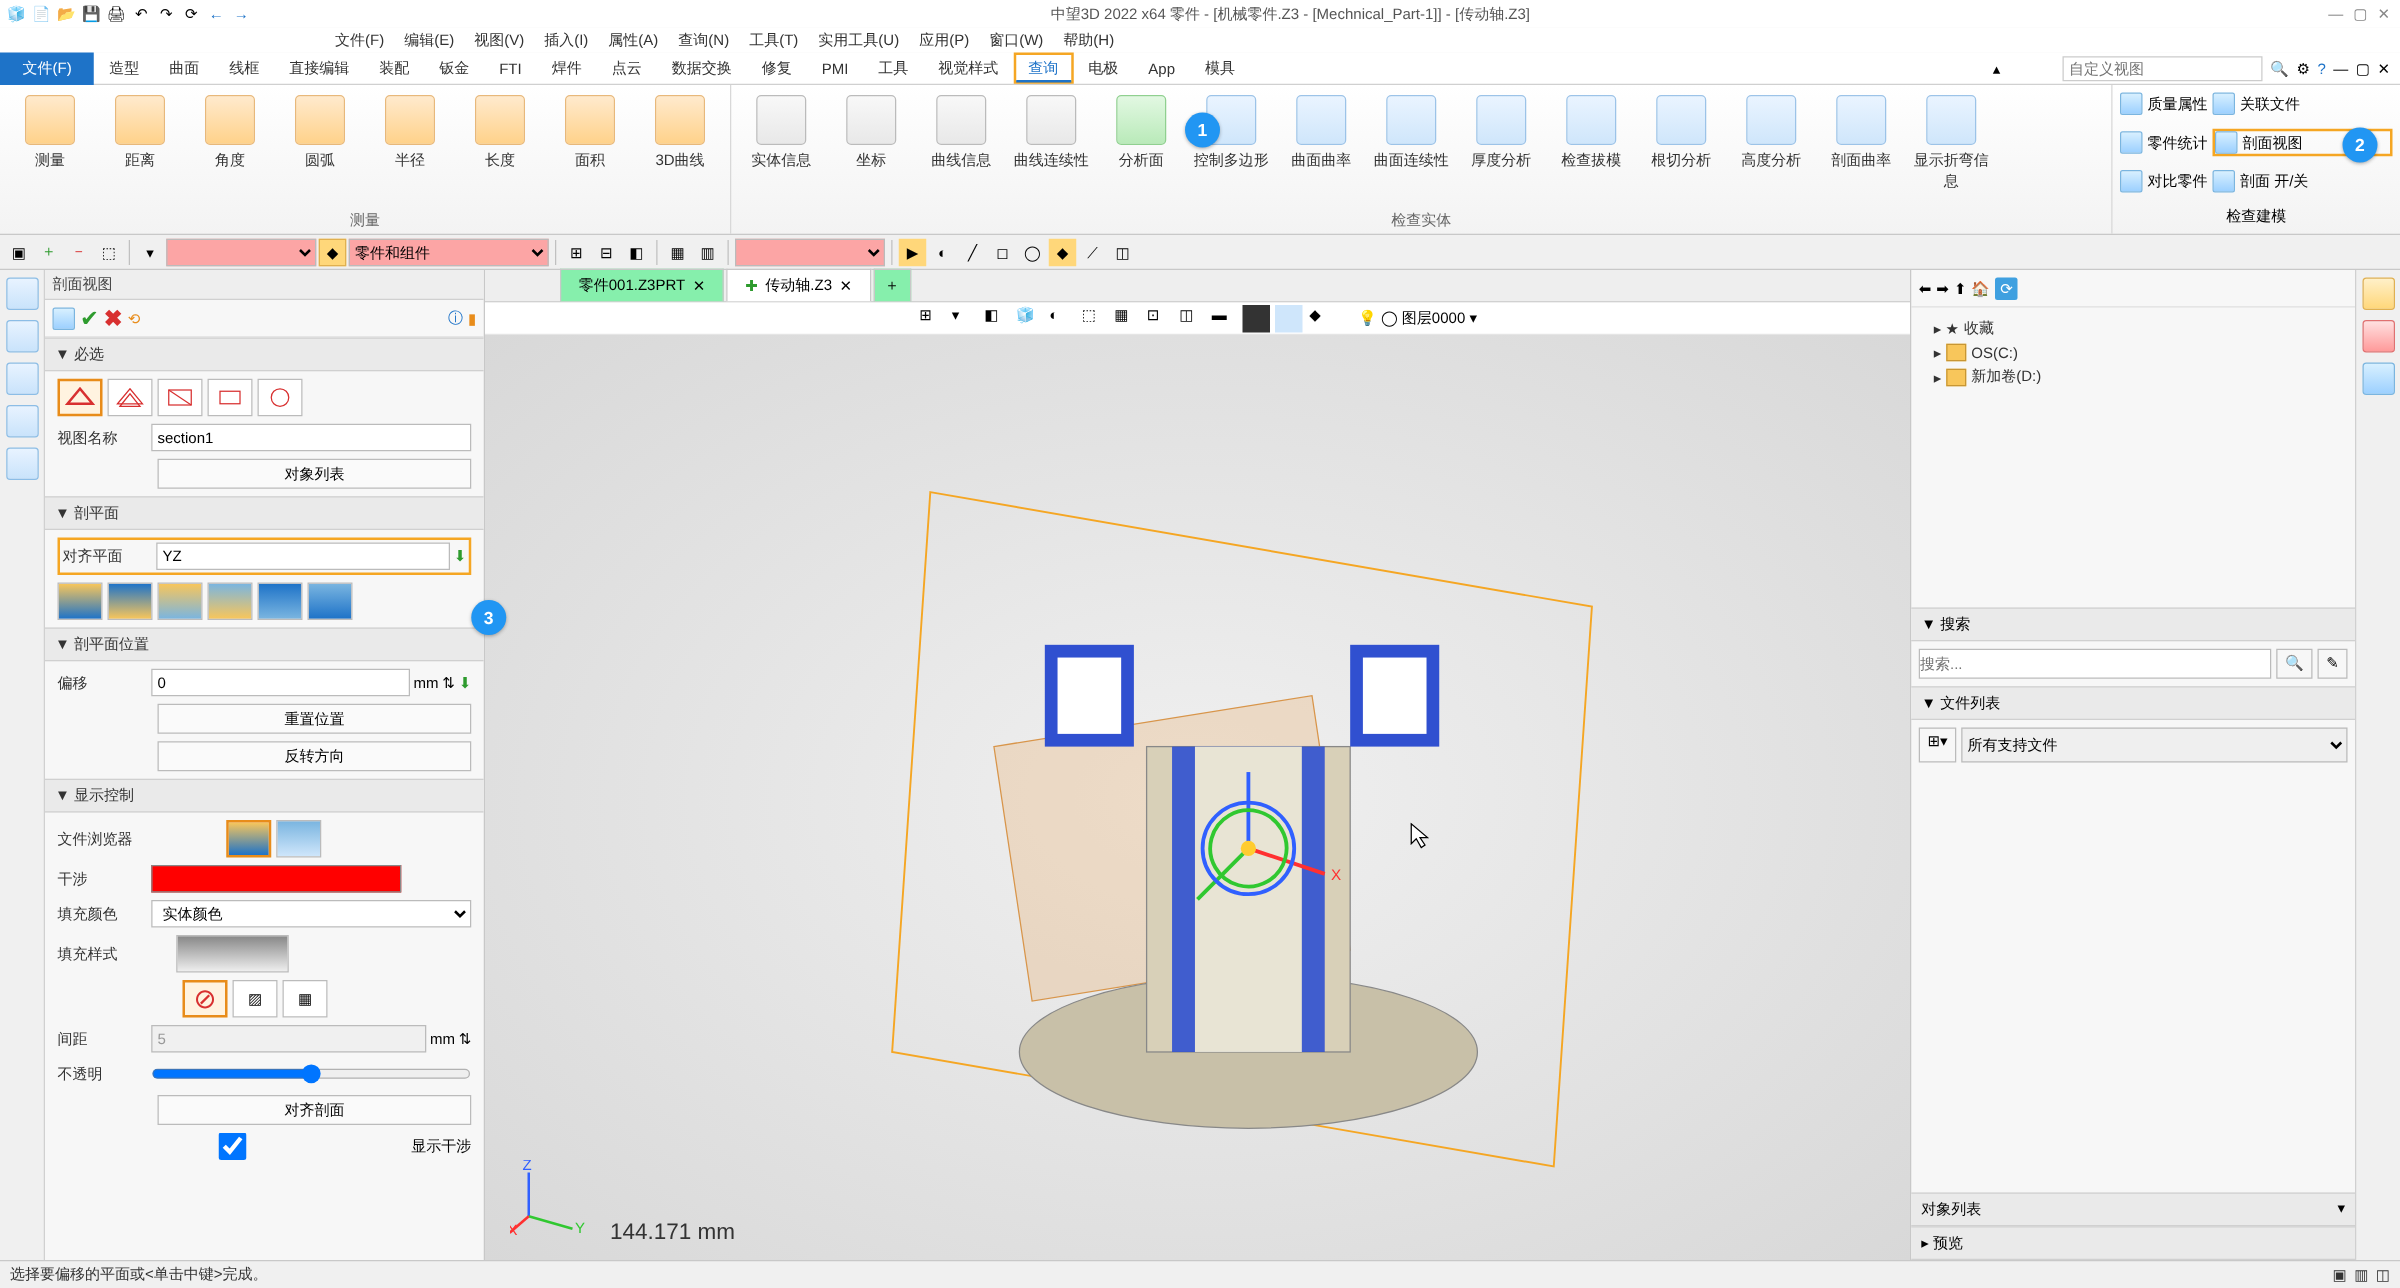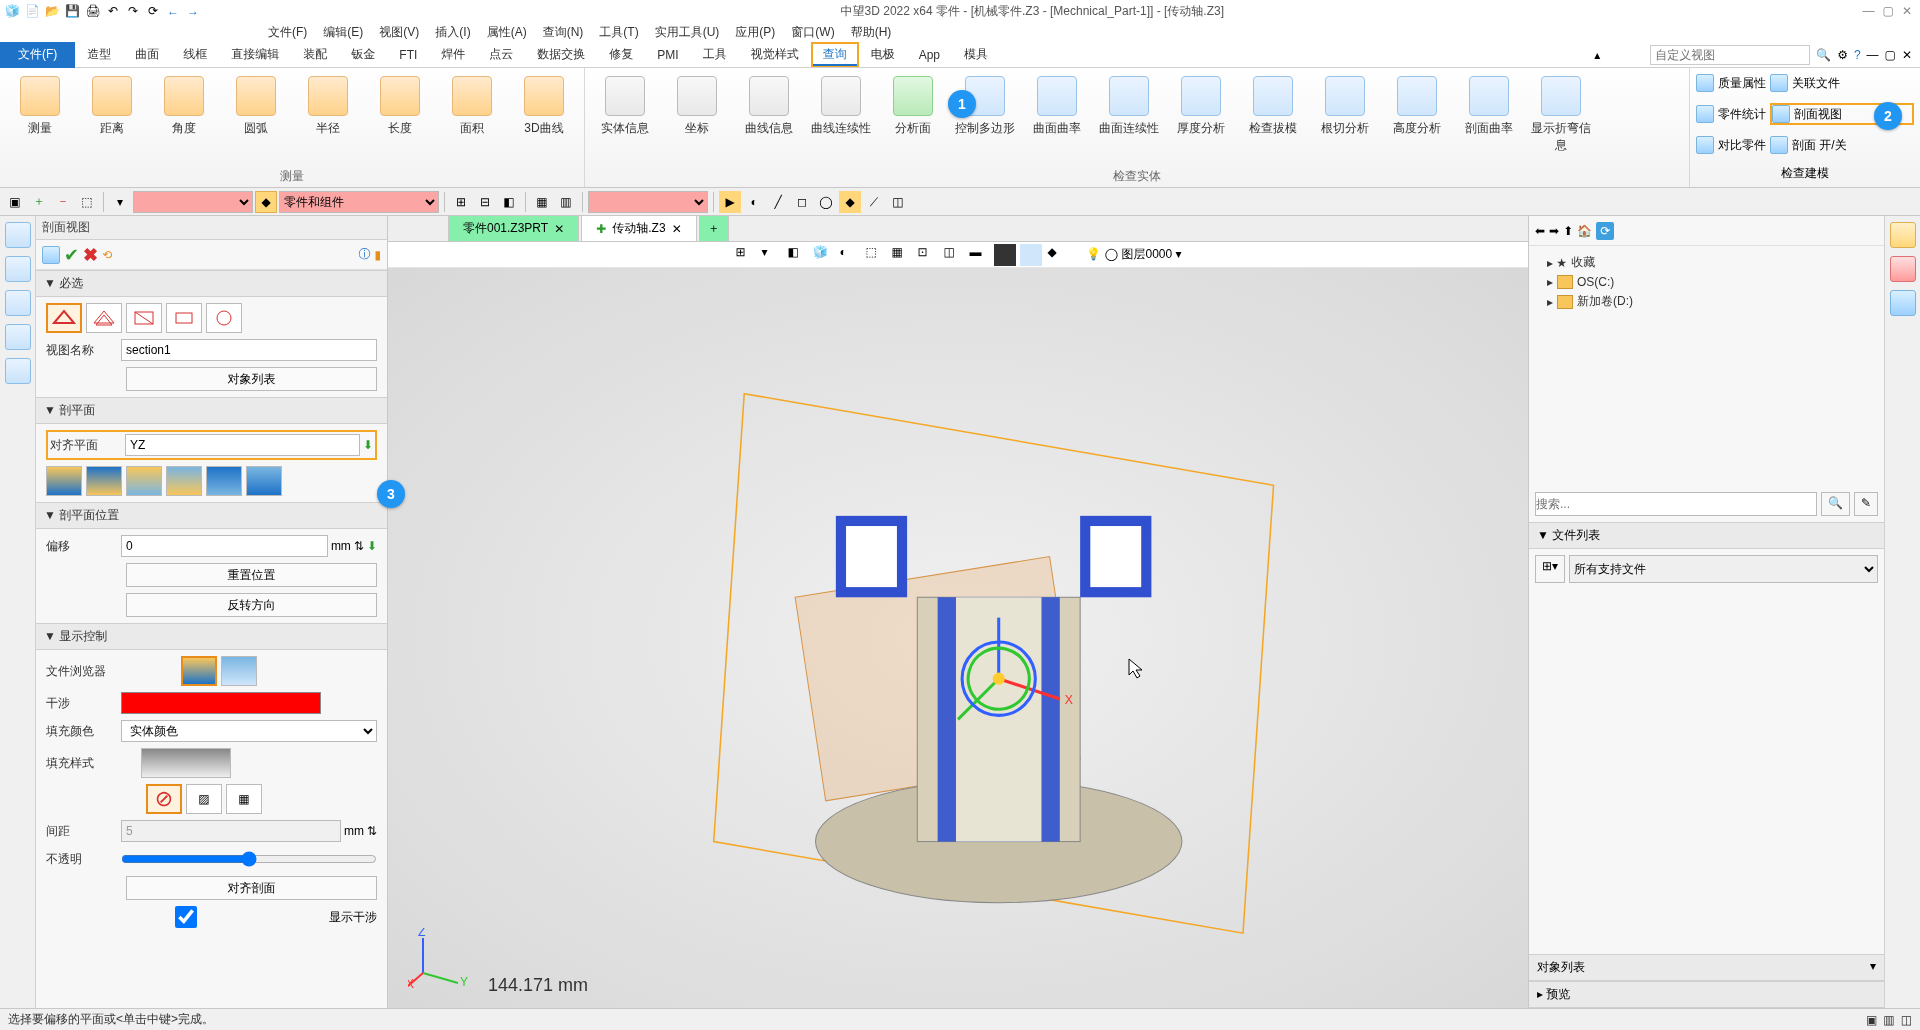--- a/index.html
+++ b/index.html
@@ -557,20 +557,21 @@
         <span>➡</span>
         <span>⬆</span>
         <span>🏠</span>
         <span style="background:#3fa0e0;color:#fff;padding:2px 4px;border-radius:2px">⟳</span>
       </div>
       <div class="tree">
         <div class="tree-item">▸ ★ <span>收藏</span></div>
         <div class="tree-item">▸ <span class="fld"></span> <span>OS(C:)</span></div>
         <div class="tree-item">▸ <span class="fld"></span> <span>新加卷(D:)</span></div>
       </div>
+      <div class="rp-sec-h">▼ <span>搜索</span></div>
       <div class="rp-sec-b" style="display:flex;gap:4px">
         <input style="flex: 1 1 0%; height: 24px; border: 1px solid rgb(187, 187, 187);" placeholder="搜索...">
         <span style="border:1px solid #bbb;padding:3px 6px">🔍</span>
         <span style="border:1px solid #bbb;padding:3px 6px">✎</span>
       </div>
       <div class="rp-sec-h">▼ <span>文件列表</span></div>
       <div class="rp-sec-b" style="display:flex;gap:4px">
         <span style="border:1px solid #bbb;padding:3px 6px">⊞▾</span>
         <select style="flex:1;height:28px;border:1px solid #bbb"><option>所有支持文件</option></select>
       </div>

